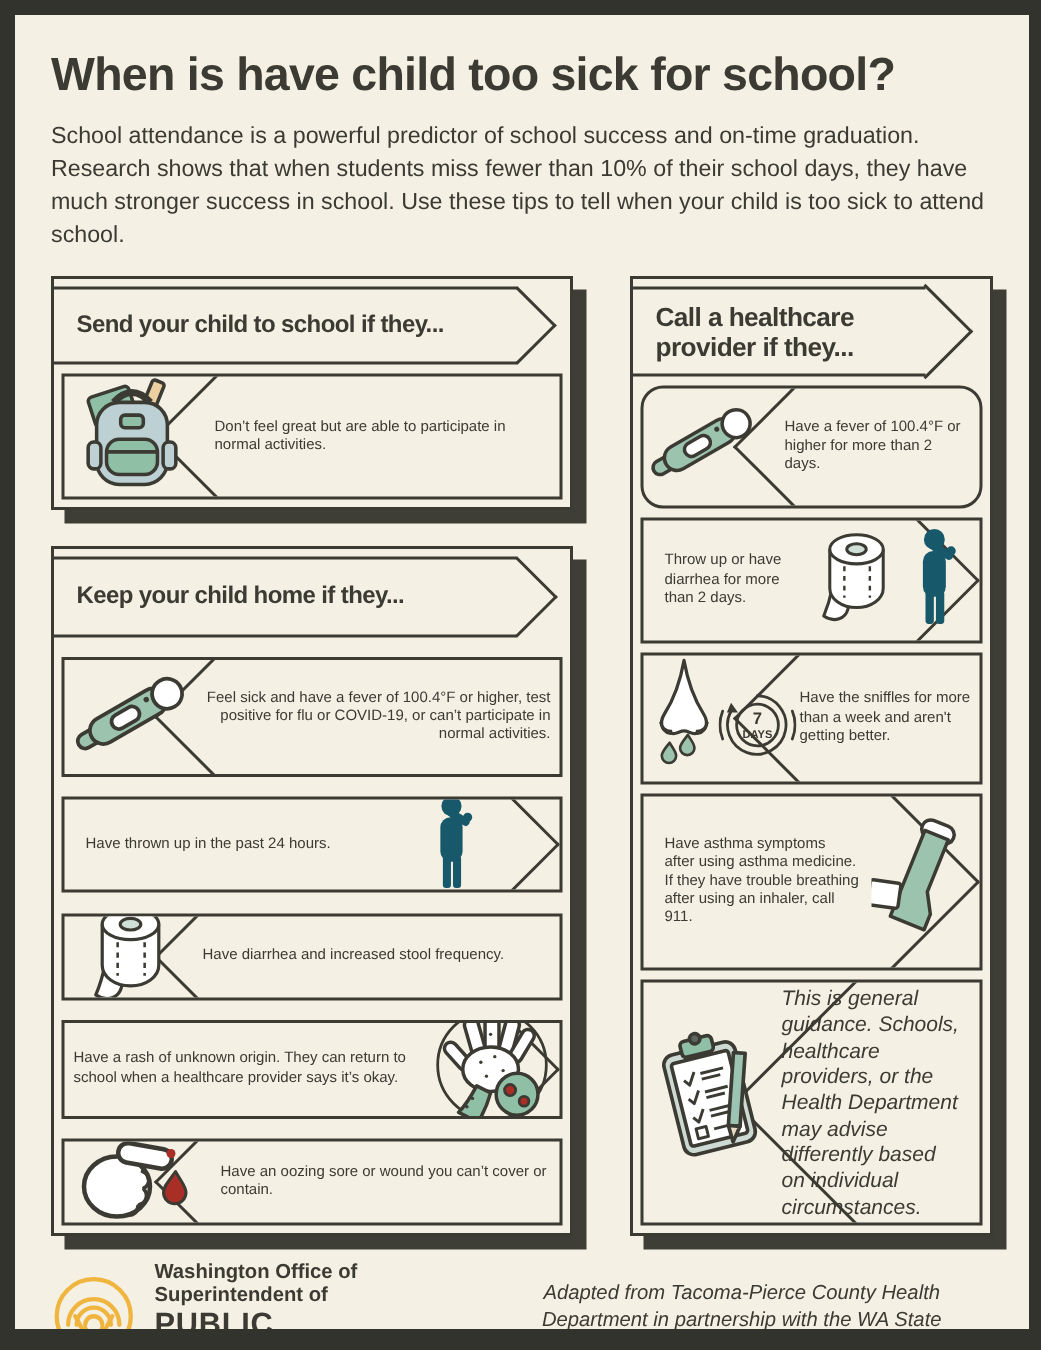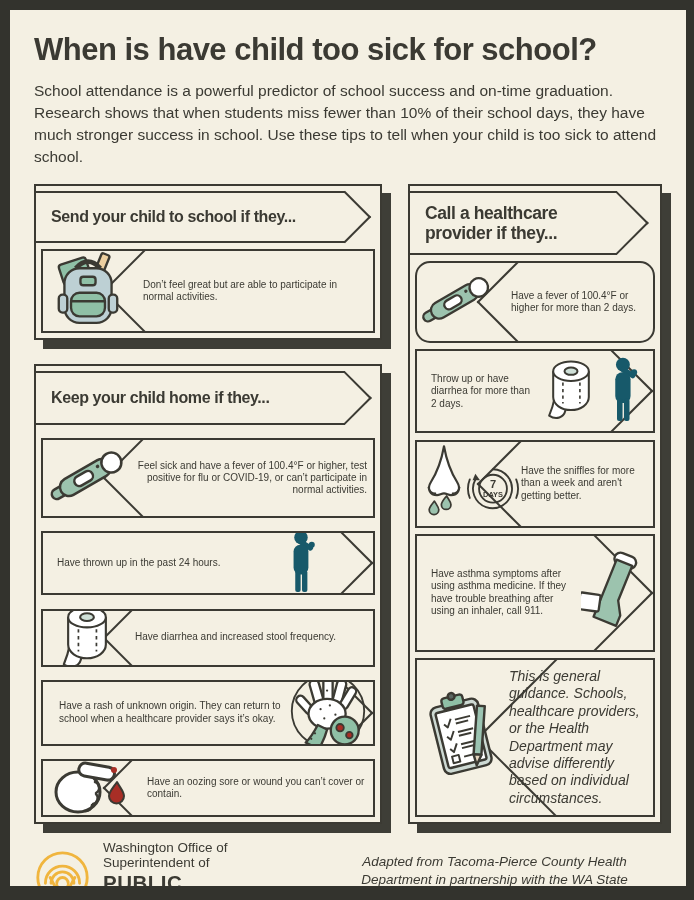--- a/index.html
+++ b/index.html
@@ -14,21 +14,21 @@
     --bpbody:#bdd0d4;
   }
   *{box-sizing:border-box;}
   body{margin:0;width:694px;height:900px;background:#33332d;position:relative;
        font-family:"Liberation Sans", sans-serif;color:var(--ink);}
   .page{position:absolute;left:10px;top:10px;right:8px;bottom:14px;background:var(--cream);
         padding:18px 24px 16px;overflow:hidden;}
   h1{font-size:31px;margin:4px 0 12px;letter-spacing:-0.5px;}
   .intro{font-size:15.5px;line-height:1.42;margin:0 0 16px;max-width:625px;}
 
-  .columns{display:flex;gap:26px;height:640px;}
+  .columns{display:flex;gap:38px;height:640px;}
   .col-left{width:348px;display:flex;flex-direction:column;gap:24px;}
   .col-right{flex:1;display:flex;}
 
   .box{border:2px solid var(--ink);background:var(--cream);box-shadow:9px 9px 0 var(--shadow);
        padding:5px;display:flex;flex-direction:column;gap:6px;}
   .box.grow{flex:1;justify-content:space-between;}
 
   .banner{position:relative;border-top:2px solid var(--ink);border-bottom:2px solid var(--ink);
           margin-left:-5px;display:flex;align-items:center;padding-left:15px;
           font-weight:700;letter-spacing:-0.4px;background:var(--cream);}
@@ -54,31 +54,31 @@
   .nl.big,.nr.big{width:118px;height:118px;}
   .nl.big{left:84px;}
   .nr.big{right:24px;}
   .ic{position:absolute;z-index:3;color:var(--ink);display:block;}
 
   
   .c-send1{min-height:84px;} .c-send1 .txt{padding:8px 10px 8px 100px;}
   .c-k1{min-height:80px;text-align:right;}    .c-k1 .txt{padding:6px 6px 6px 92px;}
   .c-k2{min-height:64px;}    .c-k2 .txt{padding:6px 47px 6px 14px;}
   .c-k3{min-height:58px;}    .c-k3 .txt{padding:6px 8px 6px 92px;}
-  .c-k4{min-height:66px;}    .c-k4 .txt{padding:6px 92px 6px 16px;}
+  .c-k4{min-height:66px;}    .c-k4 .txt{padding:6px 92px 6px 6px;}
   .c-k5{min-height:58px;}    .c-k5 .txt{padding:6px 8px 6px 104px;}
   
   .c-c1{min-height:82px;border-radius:15px;}    .c-c1 .txt{padding:6px 8px 6px 94px;}
   .c-c2{min-height:84px;}    .c-c2 .txt{padding:6px 118px 6px 14px;}
   .c-c3{min-height:88px;}    .c-c3 .txt{padding:6px 6px 6px 104px;}
   .c-c4{min-height:118px;}   .c-c4 .txt{padding:8px 80px 8px 14px;}
   .c-c5{min-height:140px;}   .c-c5 .txt{padding:8px 10px 8px 92px;font-style:italic;font-size:14px;}
 
   .footer{display:flex;align-items:center;margin-top:16px;gap:12px;}
-  .org .l1{font-size:13.5px;margin-bottom:1px;}
+  .org .l1{font-size:13.5px;margin-bottom:1px;font-weight:bold;}
   .org .l2{font-size:20.5px;font-weight:700;letter-spacing:0.5px;}
   .credit{margin-left:auto;font-style:italic;font-size:13.5px;line-height:1.3;
           text-align:center;max-width:335px;}
   svg text{font-family:"Liberation Sans", sans-serif;}
 </style>
 </head>
 <body>
 
 <div class="page">
 

